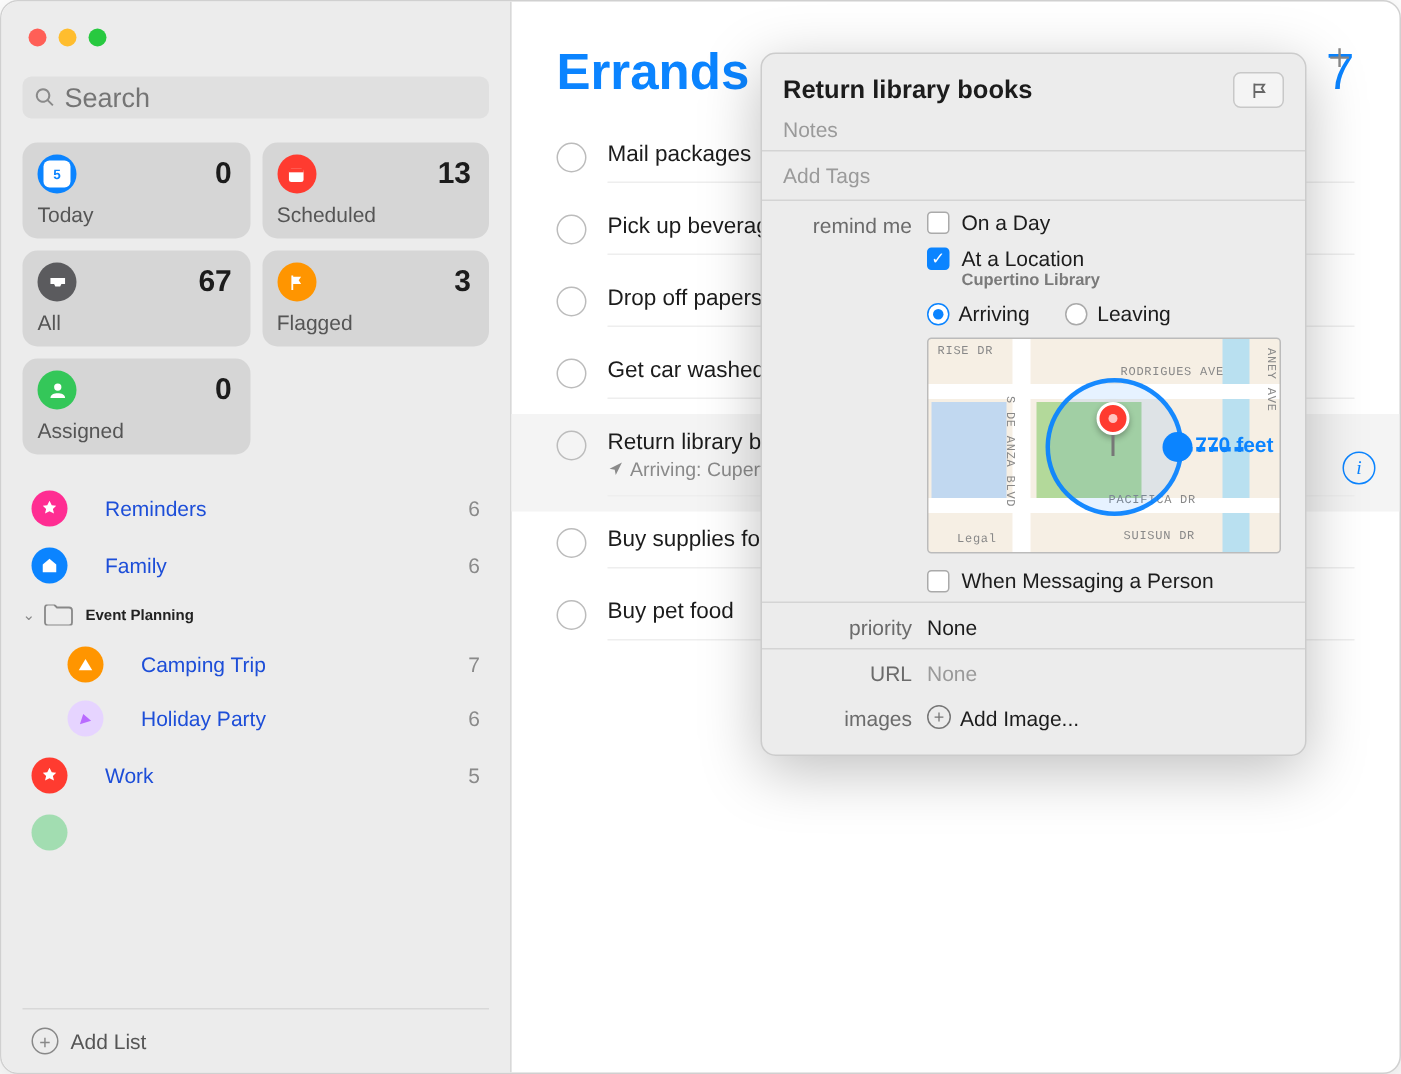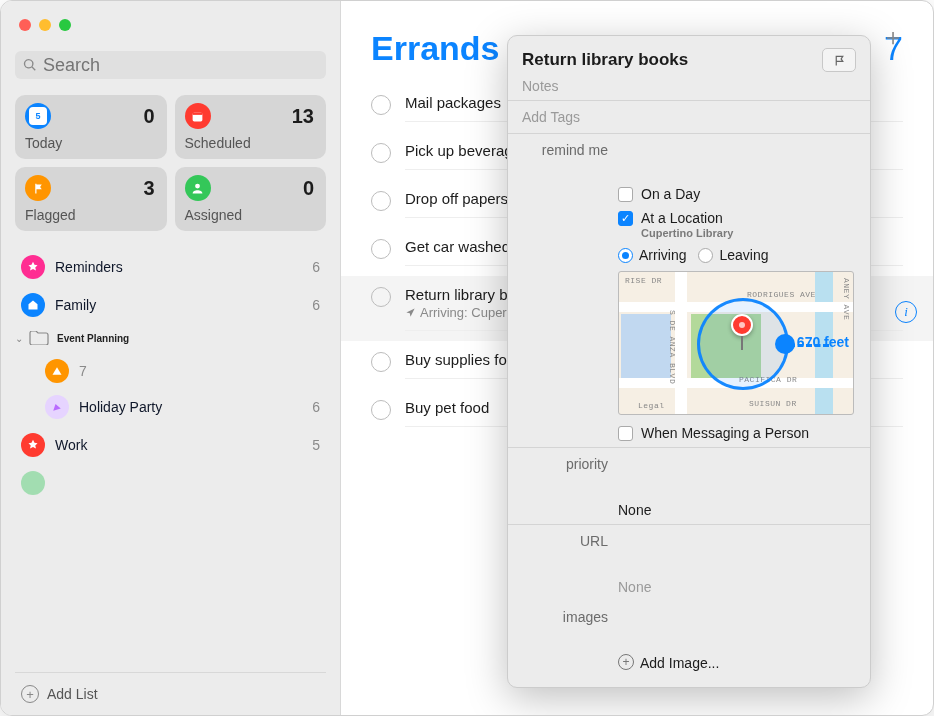--- a/index.html
+++ b/index.html
@@ -31,21 +31,21 @@
 .ic-flagged { background: #ff9500; }
 .ic-completed { background: #8e8e93; }
 .ic-assigned { background: #34c759; }
 .card-icon svg { width: 13px; height: 13px; fill: #fff; }
 .ic-today-inner { width: 18px; height: 18px; border-radius: 4px; background: #fff; display:flex; align-items:center; justify-content:center; font-size:9px; font-weight:700; color:#0b84ff; }
 
 .section-label { font-size: 12px; color: #8a8a8a; margin: 4px 6px 6px; }
 .list-items { display: flex; flex-direction: column; gap: 2px; }
 .list-row { display: flex; align-items: center; padding: 6px 6px; border-radius: 6px; cursor: pointer; }
 .list-icon { width: 24px; height: 24px; border-radius: 50%; display: flex; align-items: center; justify-content: center; margin-right: 10px; flex-shrink: 0; }
-.list-name { font-size: 14px; color: #0f172a; flex: 1; }
+.list-name { font-size: 14px; color: #1d4ed8; flex: 1; margin-left: 15px; }
 .list-count { font-size: 14px; color: #8a8a8a; }
 .list-folder { display: flex; align-items: center; padding: 6px 0; cursor: pointer; }
 .list-folder .chev { width: 10px; margin-right: 4px; color: #888; font-size: 10px; }
 .list-folder .folder-ic { width: 20px; height: 14px; margin-right: 8px; }
 .folder-name { font-size: 10px; font-weight: 600; color: #222; }
 .nested { padding-left: 24px; }
 
 .add-list { margin-top: auto; display: flex; align-items: center; padding: 12px 6px; border-top: 1px solid #d8d8d8; cursor: pointer; }
 .add-list-icon { width: 18px; height: 18px; border-radius: 50%; border: 1.5px solid #888; display: flex; align-items: center; justify-content: center; margin-right: 8px; color: #888; font-size: 13px; line-height: 1; }
 .add-list-label { font-size: 14px; color: #555; }
@@ -71,28 +71,28 @@
 .popover { position: absolute; top: 34px; left: 506px; width: 364px; background: #ececec; border: 1px solid #ccc; border-radius: 10px; box-shadow: 0 10px 40px rgba(0,0,0,0.25); padding: 12px 0 10px 0; z-index: 20; }
 .pop-top { display: flex; align-items: center; padding: 0 14px 4px 14px; }
 .pop-title { font-size: 17px; font-weight: 700; color: #1c1c1c; flex: 1; }
 .flag-btn { width: 34px; height: 24px; border: 1px solid #c8c8c8; background: #f4f4f4; border-radius: 5px; display: flex; align-items: center; justify-content: center; cursor: pointer; }
 .flag-btn svg { width: 13px; height: 13px; fill: none; stroke: #666; stroke-width: 1.5; }
 .pop-notes { padding: 2px 14px 6px; font-size: 14px; color: #9a9a9a; }
 .pop-divider { height: 1px; background: #d4d4d4; }
 .pop-tags { padding: 8px 14px; font-size: 14px; color: #9a9a9a; }
 .pop-row { display: flex; padding: 6px 14px; }
 .pop-label { width: 96px; text-align: right; font-size: 14px; color: #6b6b6b; padding-right: 10px; padding-top: 2px; }
-.pop-content { flex: 1; margin-top: 46px; }
+.pop-content { flex: 1; }
 .chk-row { display: flex; align-items: flex-start; gap: 8px; margin-bottom: 8px; }
 .chk { width: 15px; height: 15px; border-radius: 3px; border: 1px solid #aaa; background: #fff; flex-shrink: 0; cursor: pointer; margin-top: 1px; display: flex; align-items: center; justify-content: center; }
 .chk.checked { background: #0b84ff; border-color: #0b84ff; }
 .chk.checked::after { content: "✓"; color: #fff; font-size: 11px; }
 .chk-label { font-size: 14px; color: #1c1c1c; }
 .chk-sub { font-size: 11px; color: #7a7a7a; margin-top: 1px; font-weight: bold; }
-.radio-row { display: flex; gap: 12px; margin: 6px 0 8px 0; }
+.radio-row { display: flex; gap: 24px; margin: 6px 0 8px 0; }
 .radio { display: flex; align-items: center; gap: 6px; cursor: pointer; }
 .radio-dot { width: 15px; height: 15px; border-radius: 50%; border: 1.5px solid #aaa; background: #fff; display: flex; align-items: center; justify-content: center; }
 .radio-dot.on { border-color: #0b84ff; }
 .radio-dot.on::after { content: ""; width: 7px; height: 7px; border-radius: 50%; background: #0b84ff; }
 .radio-label { font-size: 14px; color: #1c1c1c; }
 
 .map { width: 236px; height: 144px; border: 1px solid #bbb; border-radius: 3px; background: #f6efe4; position: relative; overflow: hidden; margin-bottom: 10px; }
 .map-road-v { position: absolute; top: 0; bottom: 0; width: 12px; background: #fff; left: 56px; }
 .map-road-v2 { position: absolute; top: 0; bottom: 0; width: 18px; background: #b9e0f0; left: 196px; }
 .map-road-h { position: absolute; left: 0; right: 0; height: 10px; background: #fff; top: 30px; }
@@ -161,20 +161,31 @@
                 <rect x="2" y="3" width="12" height="11" rx="2"></rect>
                 <rect x="2" y="3" width="12" height="3" fill="#ff3b30"></rect>
               </svg>
             </div>
           <div class="card-count">13</div>
         </div>
         <div class="card-label">Scheduled</div>
       </div>
       <div class="card">
         <div class="card-top">
+          <div class="card-icon ic-all">
+              <svg viewBox="0 0 16 16">
+                <path d="M2 4h12v5h-3l-1 2H6l-1-2H2z"></path>
+              </svg>
+            </div>
+          <div class="card-count">67</div>
+        </div>
+        <div class="card-label">All</div>
+      </div>
+      <div class="card">
+        <div class="card-top">
           <div class="card-icon ic-flagged">
               <svg viewBox="0 0 16 16">
                 <path d="M4 2v12h1.5V9H12l-2-3 2-3H5.5V2z"></path>
               </svg>
             </div>
           <div class="card-count">3</div>
         </div>
         <div class="card-label">Flagged</div>
       </div>
       <div class="card">
@@ -219,20 +230,21 @@
           </svg>
         <span class="folder-name">Event Planning</span>
       </div>
       <div class="nested">
         <div class="list-row">
           <span class="list-icon li-orange">
               <svg viewBox="0 0 16 16">
                 <path d="M8 3l6 10H2z"></path>
               </svg>
             </span>
+          <span class="list-name">Camping Trip</span>
           <span class="list-count">7</span>
         </div>
         <div class="list-row">
           <span class="list-icon li-party">
               <svg viewBox="0 0 16 16">
                 <path d="M3 13L6 4l7 6z"></path>
               </svg>
             </span>
           <span class="list-name">Holiday Party</span>
           <span class="list-count">6</span>
@@ -370,21 +382,21 @@
           <div class="map-label" style="left:6px;top:4px">RISE DR</div>
           <div class="map-label" style="left:128px;top:18px">RODRIGUES AVE</div>
           <div class="map-label" style="left:120px;bottom:30px">PACIFICA DR</div>
           <div class="map-label" style="left:49px;top:38px;writing-mode:vertical-rl">S DE ANZA BLVD</div>
           <div class="map-label" style="right:2px;top:6px;writing-mode:vertical-rl">ANEY AVE</div>
           <div class="map-label" style="left:130px;bottom:6px">SUISUN DR</div>
           <div class="map-label" style="left:19px;bottom:4px">Legal</div>
           <div class="geofence"></div>
           <div class="geo-dashed"></div>
           <div class="geo-handle"></div>
-          <div class="geo-distance">670 feet</div>
+          <div class="geo-distance">770 feet</div>
           <div class="pin">
             <div class="pin-head"></div>
               <div class="pin-stem"></div>
           </div>
         </div>
 
         <div class="chk-row" style="margin-bottom:0">
           <div class="chk"></div>
           <div class="chk-label">When Messaging a Person</div>
         </div>

